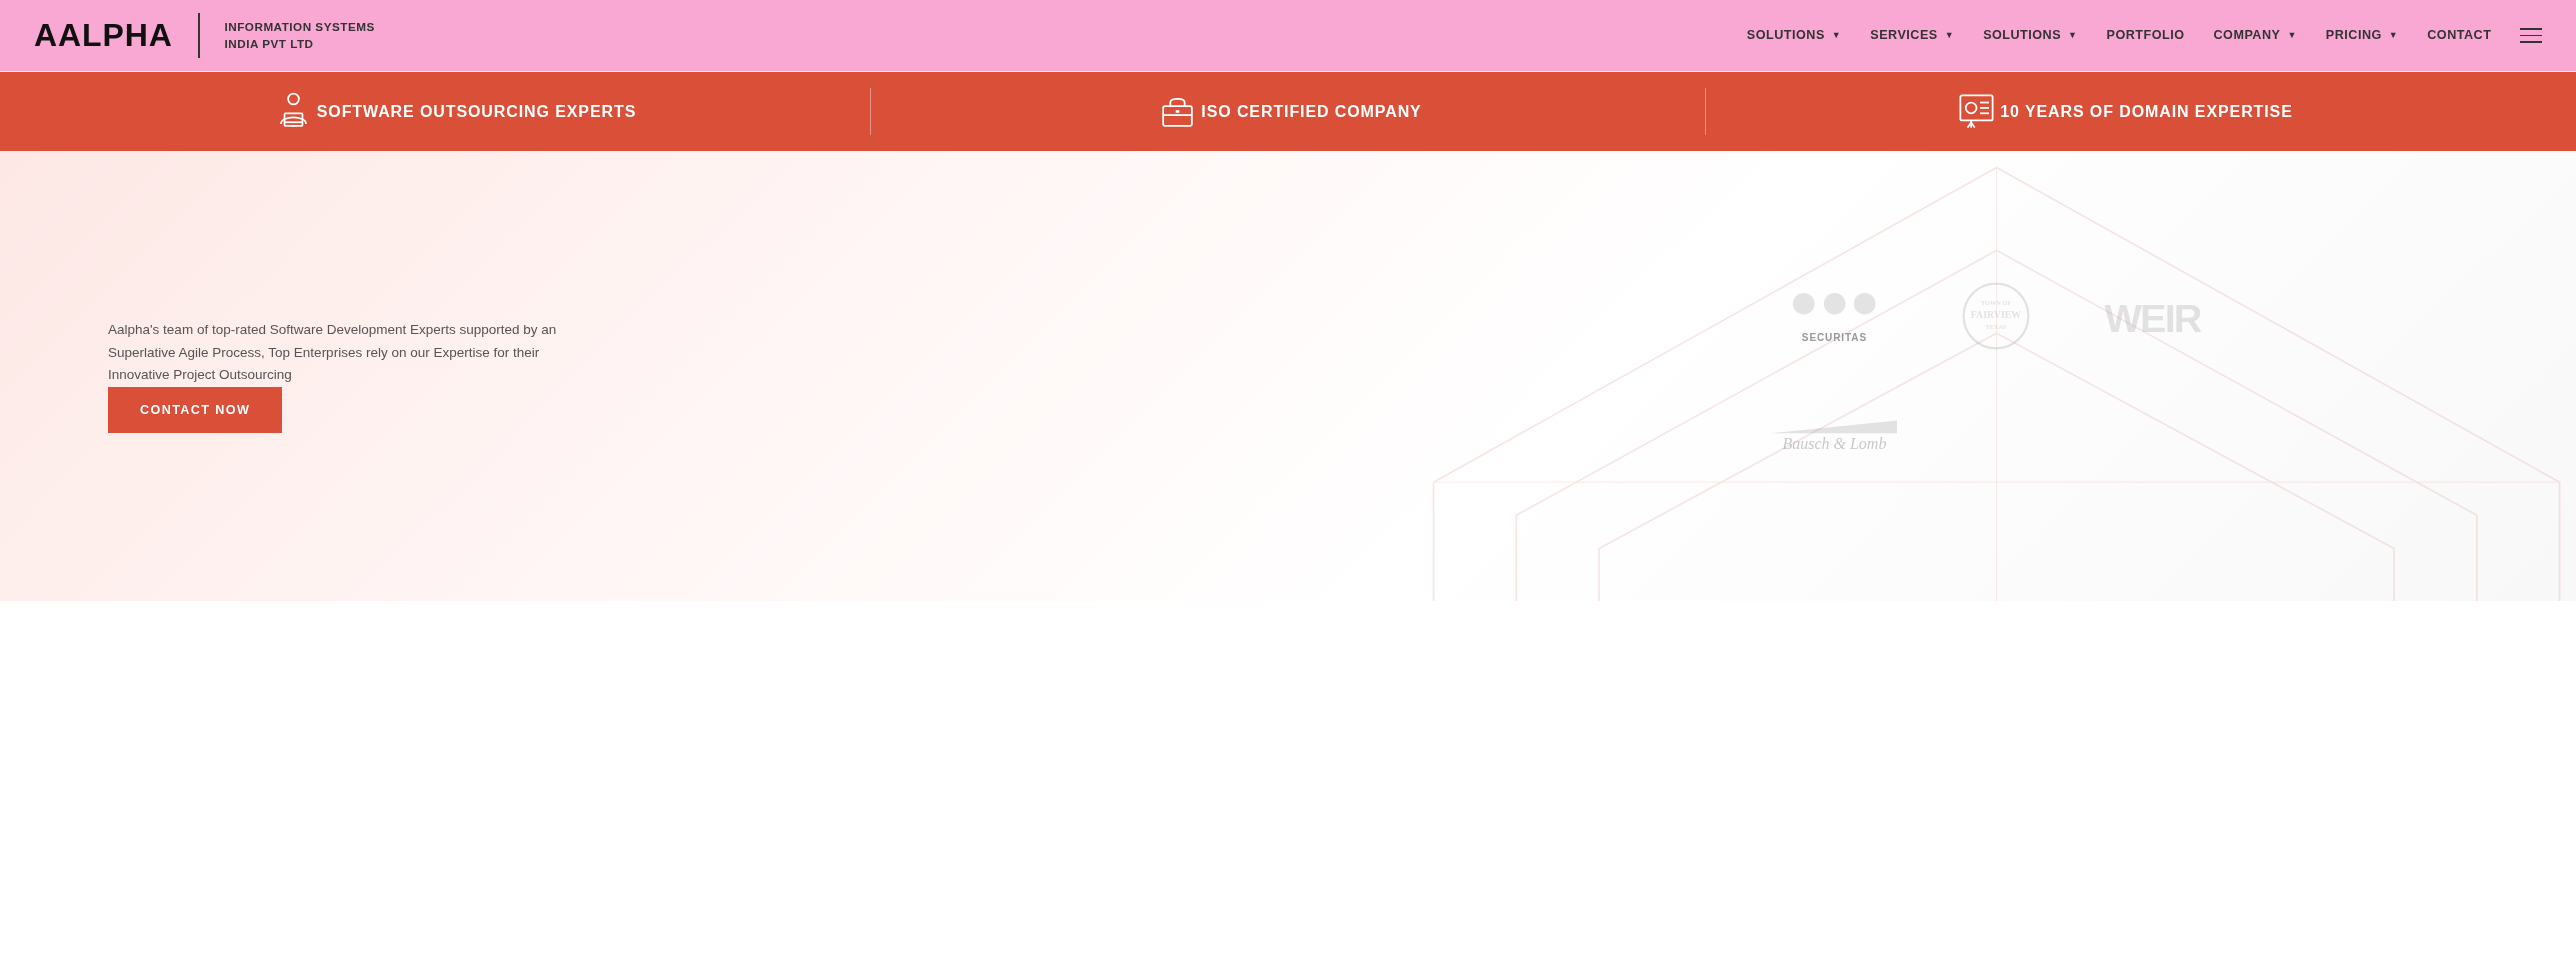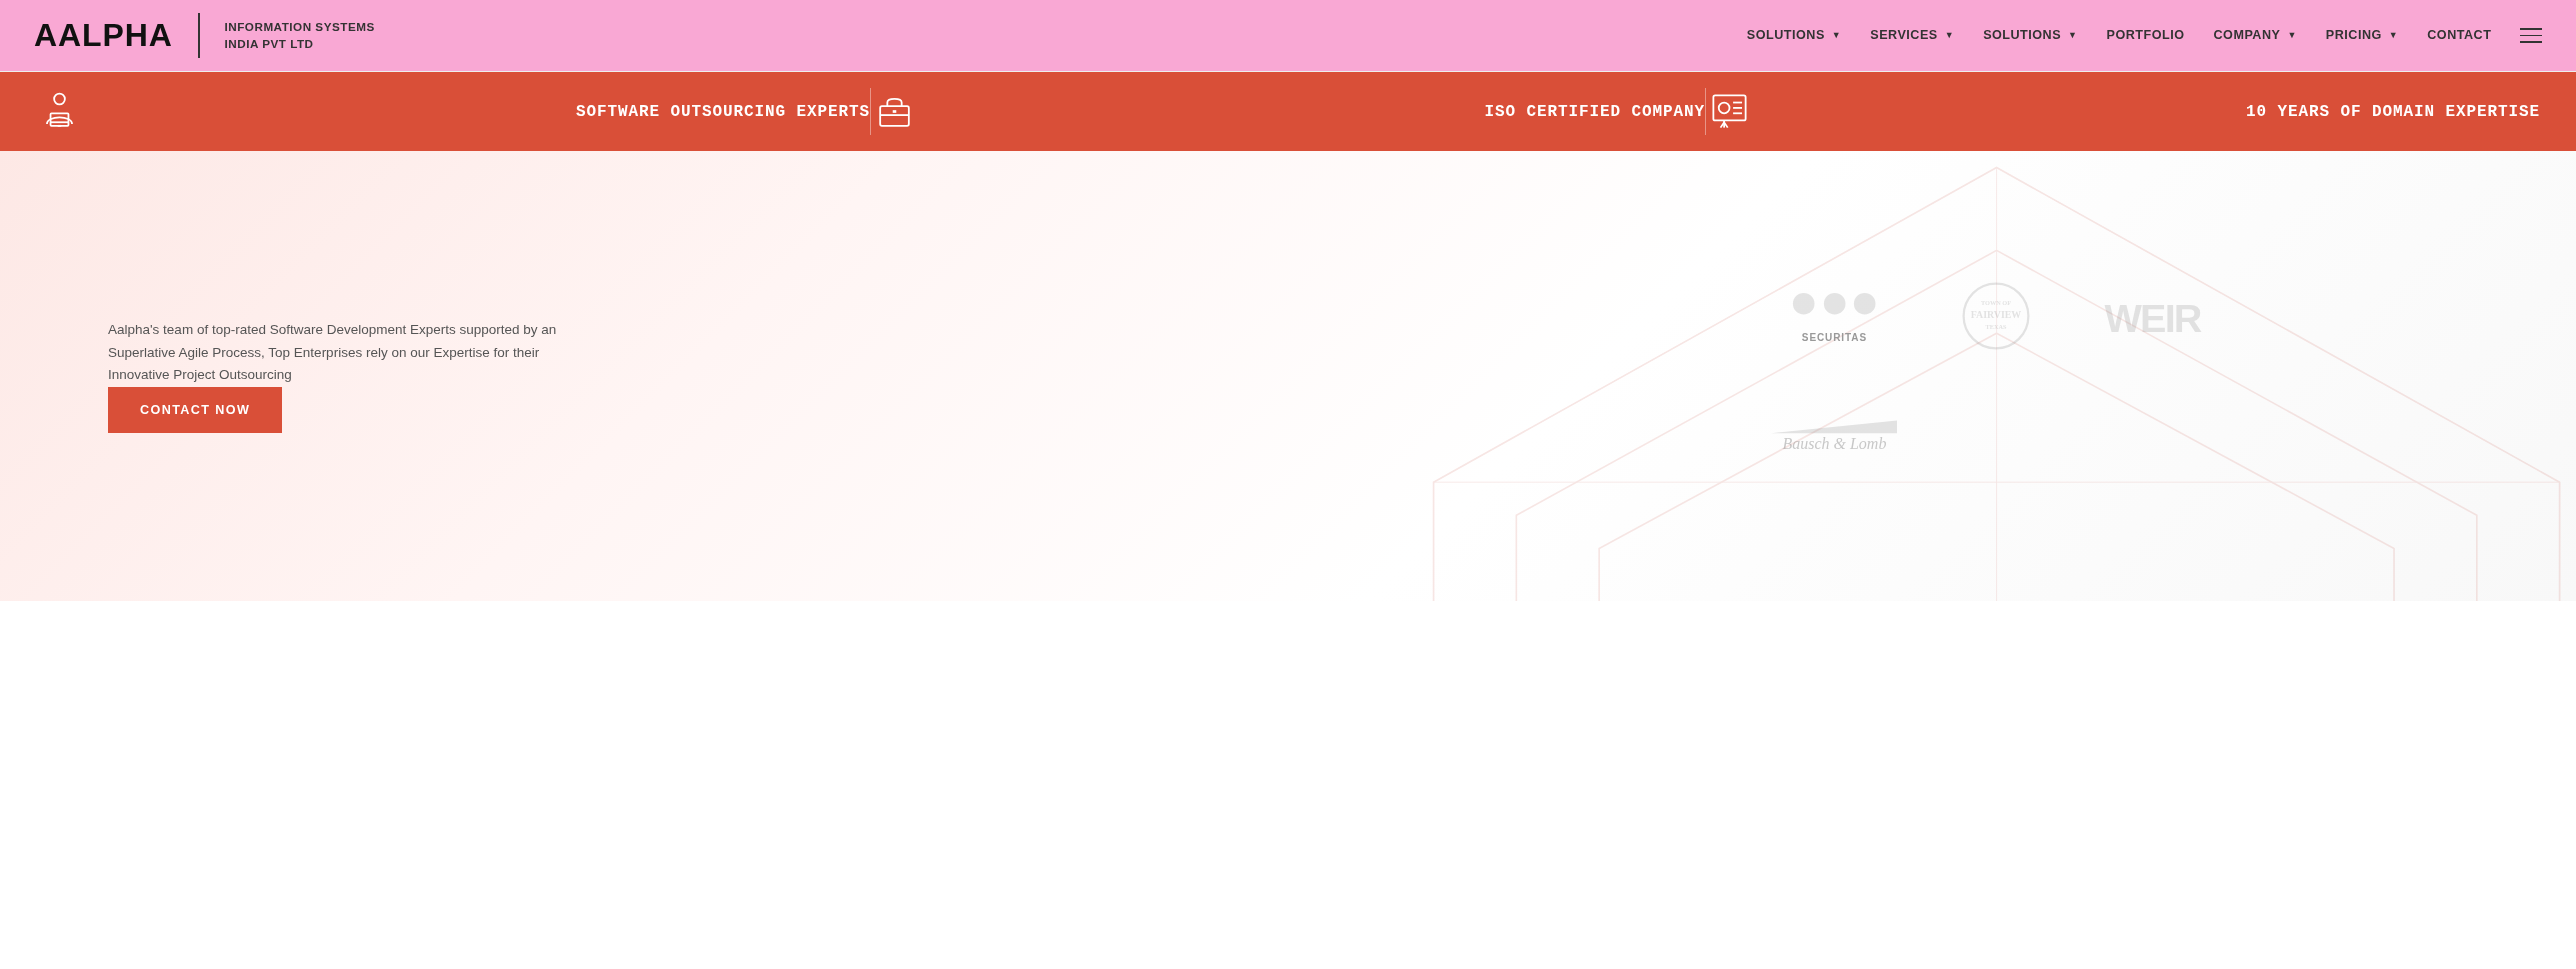--- a/index.html
+++ b/index.html
@@ -84,22 +84,21 @@
       justify-content: center;
       padding: 16px 36px;
       gap: 0;
     }
     .banner-item {
       display: flex;
       align-items: center;
       gap: 0;
       color: #fff;
       flex: 1;
-      justify-content: space-between;
-      font-family: Liberation Mono, monospace;
+      justify-content: center;
     }
     .banner-item + .banner-item {
       border-left: 0.9px solid rgba(255,255,255,0.4);
     }
     .banner-icon {
       width: 47px;
       height: 47px;
       display: flex;
       align-items: center;
       justify-content: center;

